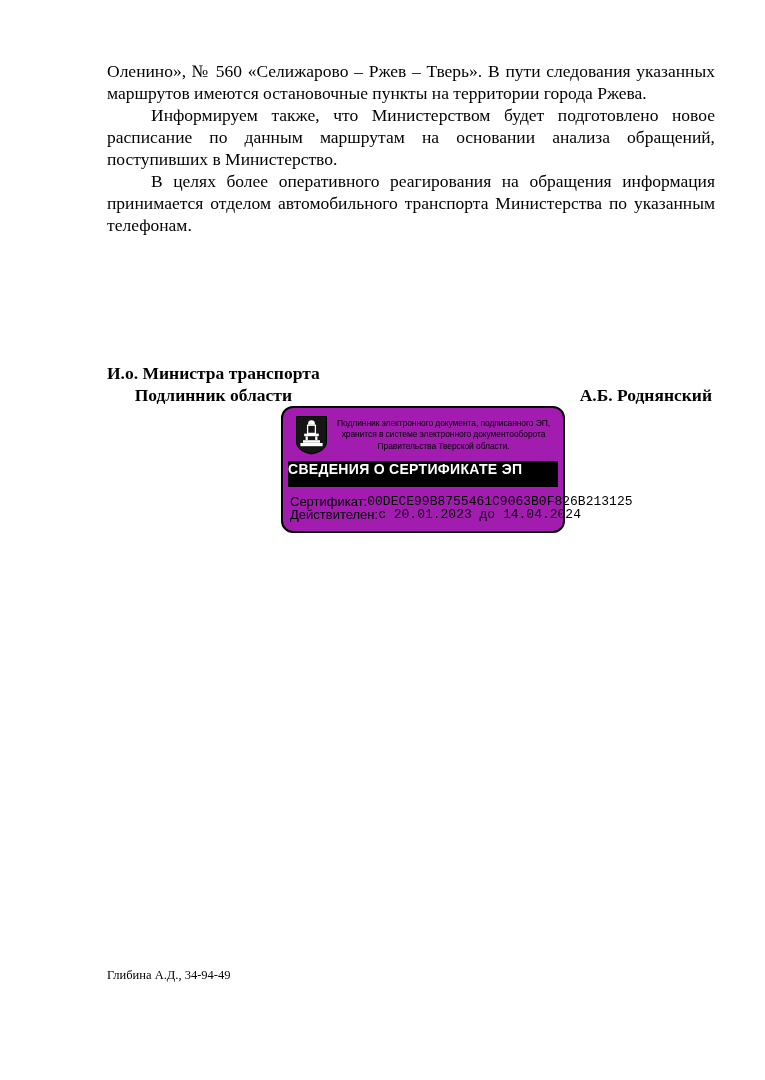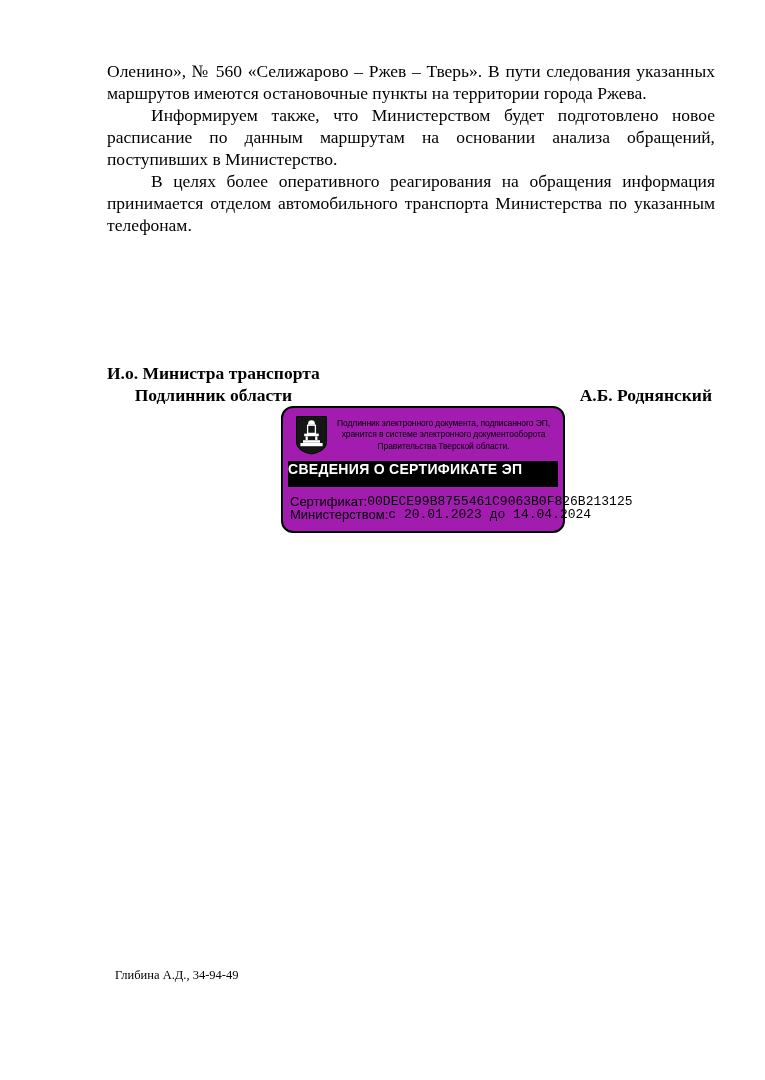--- a/index.html
+++ b/index.html
@@ -83,21 +83,21 @@
     margin: 8px 6px 10px 7px;
     font-size: 13px;
     line-height: 13px;
   }
   .stamp-row { display: flex; }
   .stamp-row .lbl { flex: 0 0 50px; }
   .stamp-row .val { white-space: nowrap; font-family: Liberation Mono, monospace; }
 
   .footer-note {
     position: absolute;
-    left: 115px;
+    left: 107px;
     top: 967px;
     font-size: 12.5px;
     line-height: 16px;
     font-family: "Liberation Serif", serif;
   }
 </style>
 </head>
 <body>
 
 <div class="page">
@@ -135,21 +135,21 @@
         <div>Правительства Тверской области.</div>
       </div>
     </div>
     <div class="stamp-bar">СВЕДЕНИЯ О СЕРТИФИКАТЕ ЭП</div>
     <div class="stamp-fields">
       <div class="stamp-row">
         <span class="lbl">Сертификат:</span>
         <span class="val">00DECE99B8755461C9063B0F826B213125</span>
       </div>
       <div class="stamp-row">
-        <span class="lbl">Министерством:</span>
+        <span class="lbl">Действителен:</span>
         <span class="val">с 20.01.2023 до 14.04.2024</span>
       </div>
     </div>
   </div>
 
   <div class="footer-note">Глибина А.Д., 34-94-49</div>
 
 </div>
 
 </body></html>

